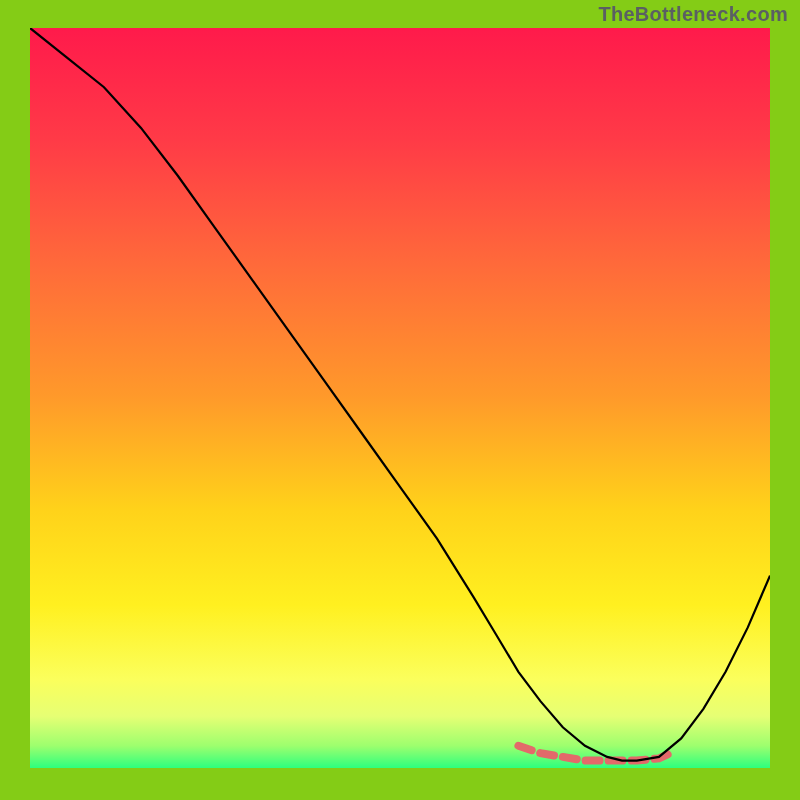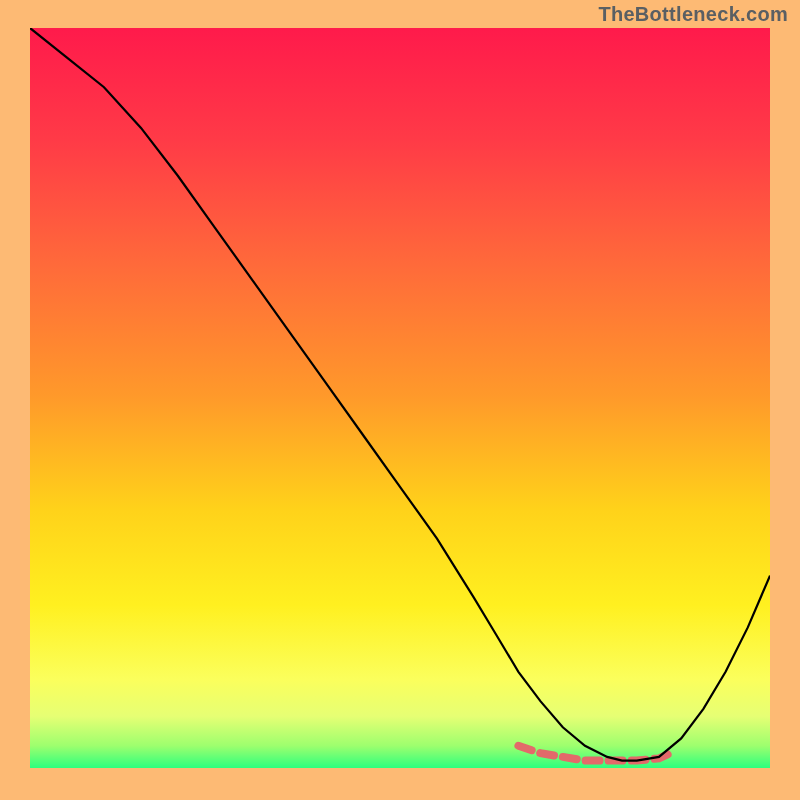--- a/index.html
+++ b/index.html
@@ -1,21 +1,21 @@
 <!DOCTYPE html>
 <html><head>
 <meta charset="utf-8">
 <style>
   * { margin: 0; padding: 0; box-sizing: border-box; }
   html, body { width: 800px; height: 800px; overflow: hidden; background: #000; }
   .container {
     width: 800px;
     height: 800px;
     position: relative;
-    background: #fdba74;
+    background: #84cc16;
   }
   .watermark {
     position: absolute;
     top: 3px;
     right: 12px;
     color: #5a5f63;
     font-family: Arial, Helvetica, sans-serif;
     font-size: 20px;
     font-weight: 600;
     letter-spacing: 0.3px;

